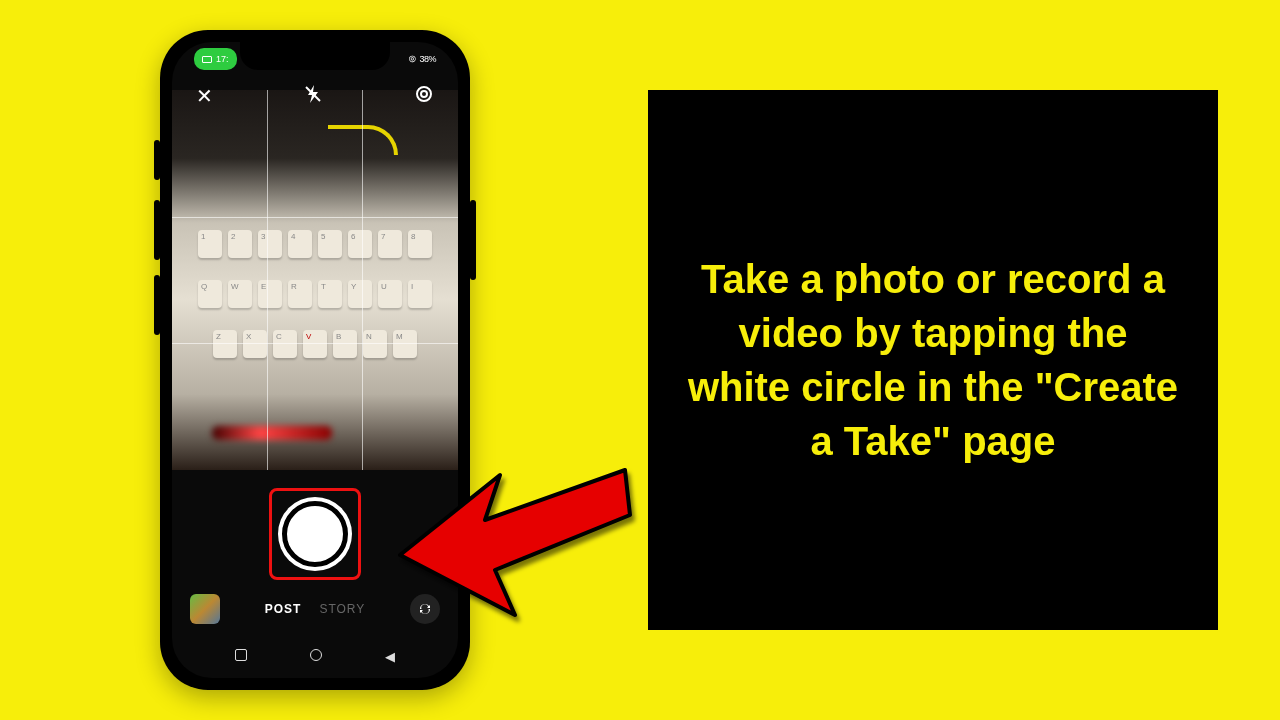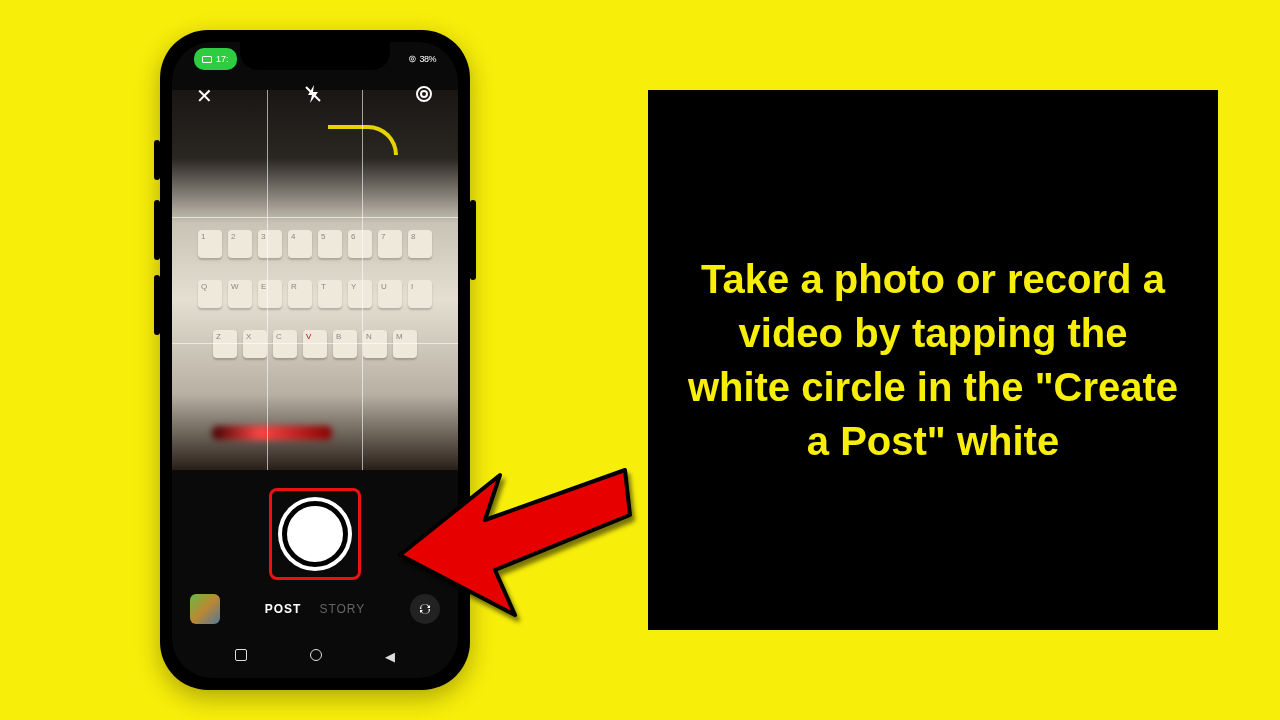--- a/index.html
+++ b/index.html
@@ -329,14 +329,14 @@
         <feDropShadow dx="3" dy="5" stdDeviation="2" flood-color="#000" flood-opacity="0.5"></feDropShadow>
       </filter>
     </defs>
     <g filter="url(#ds)">
       <path d="M 20 135 L 120 55 L 105 100 L 245 50 L 250 95 L 115 150 L 135 195 Z" fill="#e60000" stroke="#000" stroke-width="4" stroke-linejoin="round"></path>
     </g>
   </svg>
 </div>
 
 <div class="panel">
-  <p>Take a photo or record a video by tapping the white circle in the "Create a Post" white</p>
+  <p>Take a photo or record a video by tapping the white circle in the "Create a Take" page</p>
 </div>
 
 </body></html>

